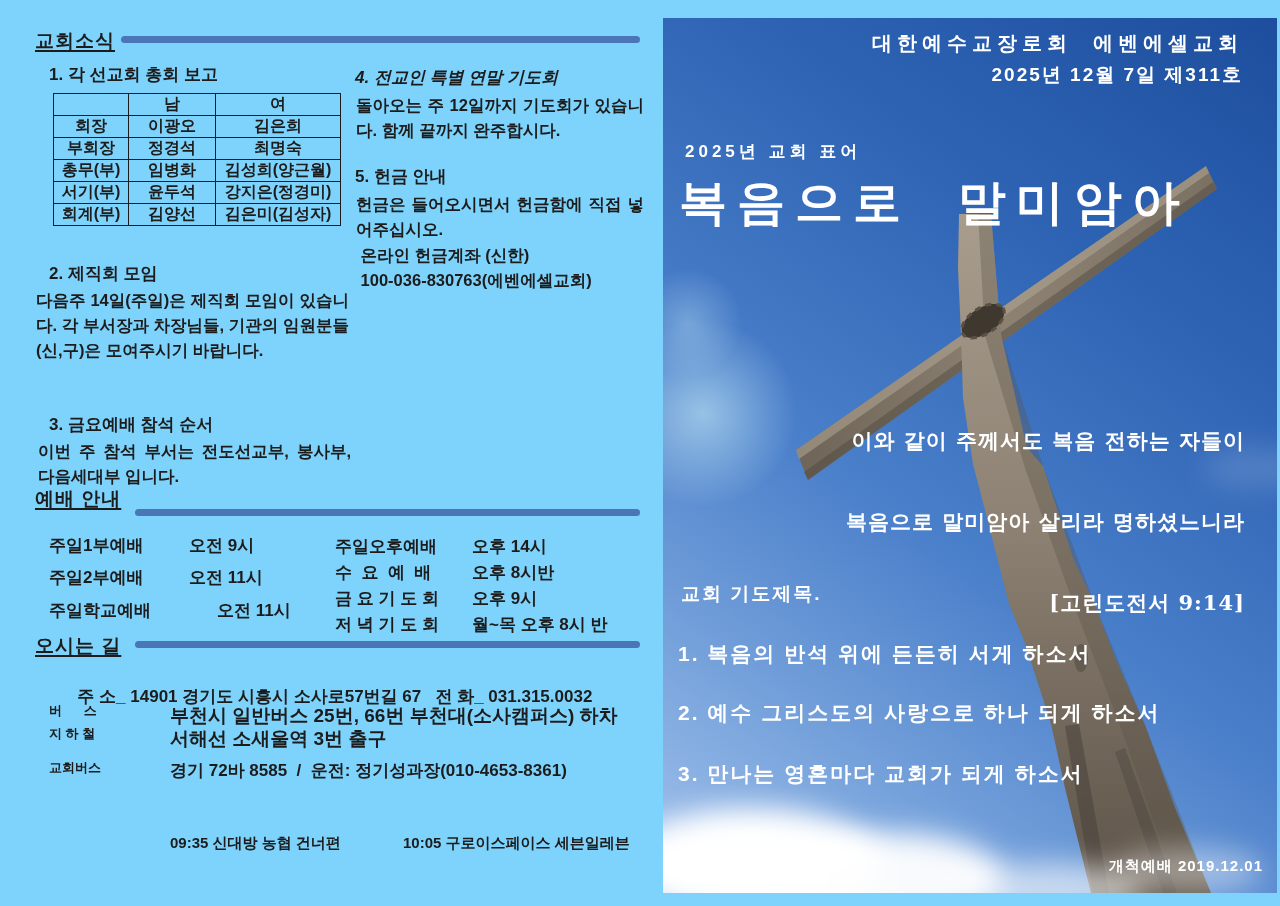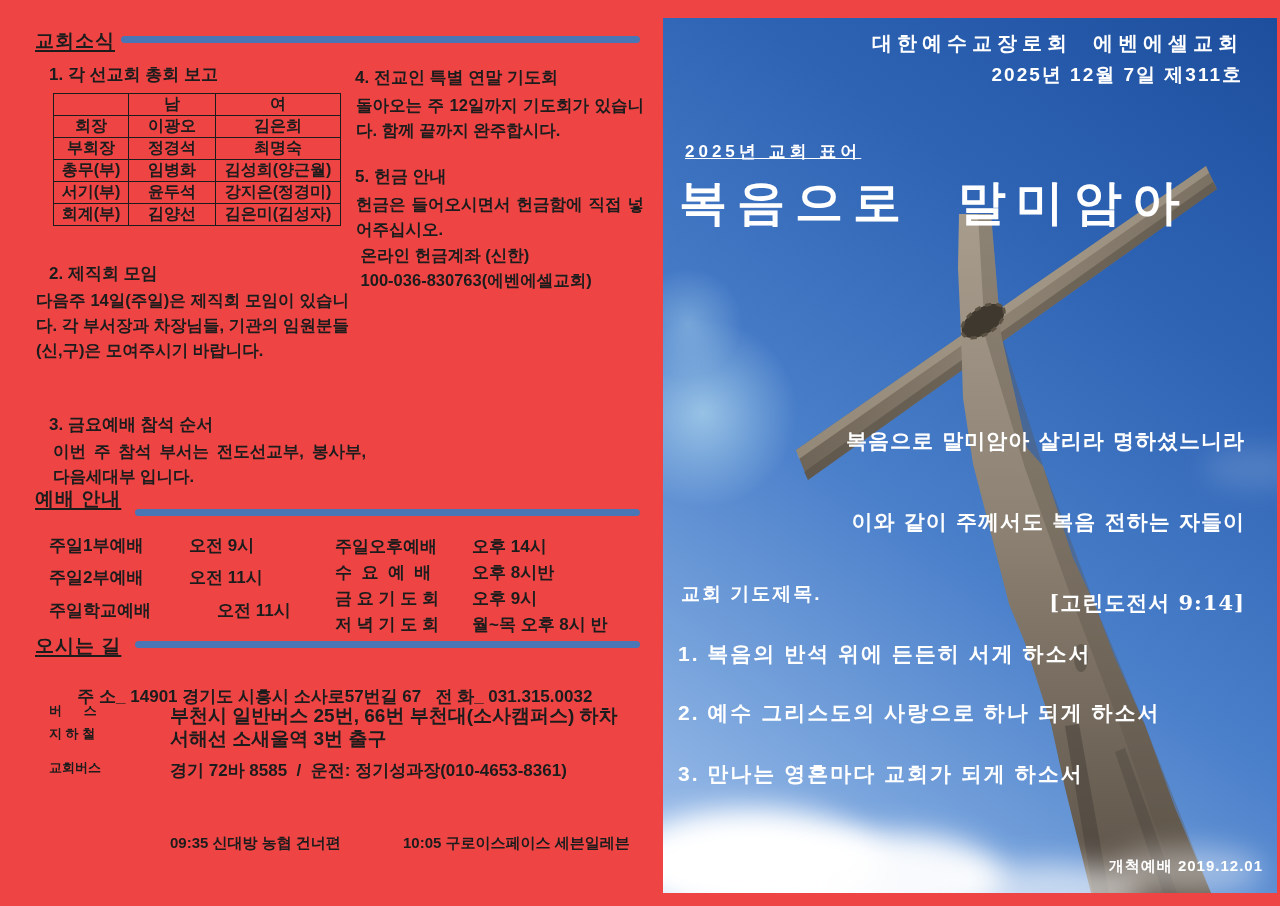--- a/index.html
+++ b/index.html
@@ -1,18 +1,18 @@
 <!DOCTYPE html>
 <html lang="ko"><head>
 <meta charset="utf-8">
 <style>
   * { margin:0; padding:0; box-sizing:border-box; }
   body { width:1280px; height:906px; background:#ffffff; overflow:hidden;
          font-family:"Liberation Sans","DejaVu Sans",sans-serif; color:#1c1c1c; }
-  .canvas { position:relative; width:1280px; height:906px; background:#ef4444; }
+  .canvas { position:relative; width:1280px; height:906px; background:#7dd3fc; }
 
   
   .left-page { position:absolute; left:35px; top:25px; width:605px; height:870px; }
   .left-page * { font-weight:700; }
   .abs { position:absolute; }
   .sec-title { font-size:19px; text-decoration:underline; text-underline-offset:3px;
                text-decoration-thickness:2px; letter-spacing:1px; white-space:pre; }
   .blue-line { position:absolute; height:7px; border-radius:4px; }
   .num-title { font-size:17px; white-space:pre; }
   .body-txt { font-size:16.5px; line-height:25px; text-align:justify; text-justify:inter-word; }
@@ -85,23 +85,23 @@
         <td>김양선</td>
         <td>김은미(김성자)</td>
       </tr>
     </tbody>
       </table>
 
     <span class="abs num-title" style="left:14px; top:237px;">2. 제직회 모임</span>
     <div class="abs body-txt" style="left:1px; top:263px; width:313px;"> 다음주 14일(주일)은 제직회 모임이 있습니다. 각 부서장과 차장님들, 기관의 임원분들(신,구)은 모여주시기 바랍니다.</div>
 
     <span class="abs num-title" style="left:14px; top:388px;">3. 금요예배 참석 순서</span>
-    <div class="abs body-txt" style="left:18px; top:414px; width:313px;">이번 주 참석 부서는 전도선교부, 봉사부, 다음세대부 입니다.</div>
-
-    <span class="abs num-title" style="left:320px; top:41px;">4. 전교인 특별 연말 기도회</span>
+    <div class="abs body-txt" style="left:3px; top:414px; width:313px;">이번 주 참석 부서는 전도선교부, 봉사부, 다음세대부 입니다.</div>
+
+    <span class="abs num-title" style="left:320px; top:41px;font-style:italic;">4. 전교인 특별 연말 기도회</span>
     <div class="abs body-txt" style="left:321px; top:68px; width:288px;"> 돌아오는 주 12일까지 기도회가 있습니다. 함께 끝까지 완주합시다.</div>
 
     <span class="abs num-title" style="left:320px; top:140px;">5. 헌금 안내</span>
     <div class="abs body-txt" style="left:321px; top:167px; width:288px;"> 헌금은 들어오시면서 헌금함에 직접 넣어주십시오.</div>
     <div class="abs line-txt" style="left:321px; top:218px;"> 온라인 헌금계좌 (신한)</div>
     <div class="abs line-txt" style="left:321px; top:243px;"> 100-036-830763(에벤에셀교회)</div>
 
     <span class="abs sec-title" style="left:0; top:461px;">예배 안내</span>
     <span class="blue-line" style="left:100px; right:0; top:484px; background:#4a76b5;"></span>
 
@@ -205,26 +205,26 @@
 
     <div class="cloud" style="left:-40px; top:790px; width:260px; height:110px;"></div>
     <div class="cloud" style="left:120px; top:815px; width:220px; height:90px; opacity:.95;"></div>
     <div class="cloud" style="left:290px; top:845px; width:190px; height:55px; opacity:.6;"></div>
     <div class="cloud" style="left:450px; top:830px; width:150px; height:45px; opacity:.4;"></div>
     <div class="cloud" style="left:540px; top:430px; width:110px; height:40px; opacity:.14;"></div>
 
     <div class="txt" style="top:12px; right:34px; font-size:20px; letter-spacing:5px;">대한예수교장로회  에벤에셀교회</div>
     <div class="txt" style="top:44px; right:34px; font-size:19px; letter-spacing:2px;">2025년 12월 7일 제311호</div>
 
-    <div class="txt" style="left:22px; top:122px; font-size:17px; letter-spacing:4px;text-decoration:underline;">2025년 교회 표어</div>
+    <div class="txt" style="left:22px; top:122px; font-size:17px; letter-spacing:4px;">2025년 교회 표어</div>
     <div class="txt" style="left:16px; top:153px; font-size:48px; letter-spacing:10px;">복음으로  말미암아</div>
 
     <div class="txt verse" style="top:355px; right:32px;">
+      <div>이와 같이 주께서도 복음 전하는 자들이</div>
       <div>복음으로 말미암아 살리라 명하셨느니라</div>
-      <div>이와 같이 주께서도 복음 전하는 자들이</div>
       <div>[고린도전서 9:14]</div>
     </div>
 
     <div class="txt" style="left:18px; top:563px; font-size:19px; letter-spacing:2px;">교회 기도제목.</div>
     <div class="txt" style="left:15px; top:622px; font-size:21px; letter-spacing:2px;">1. 복음의 반석 위에 든든히 서게 하소서</div>
     <div class="txt" style="left:15px; top:681px; font-size:21px; letter-spacing:2px;">2. 예수 그리스도의 사랑으로 하나 되게 하소서</div>
     <div class="txt" style="left:15px; top:742px; font-size:21px; letter-spacing:2px;">3. 만나는 영혼마다 교회가 되게 하소서</div>
 
     <div class="txt" style="top:839px; right:14px; font-size:15px; letter-spacing:1px;">개척예배 2019.12.01</div>
   </div>

